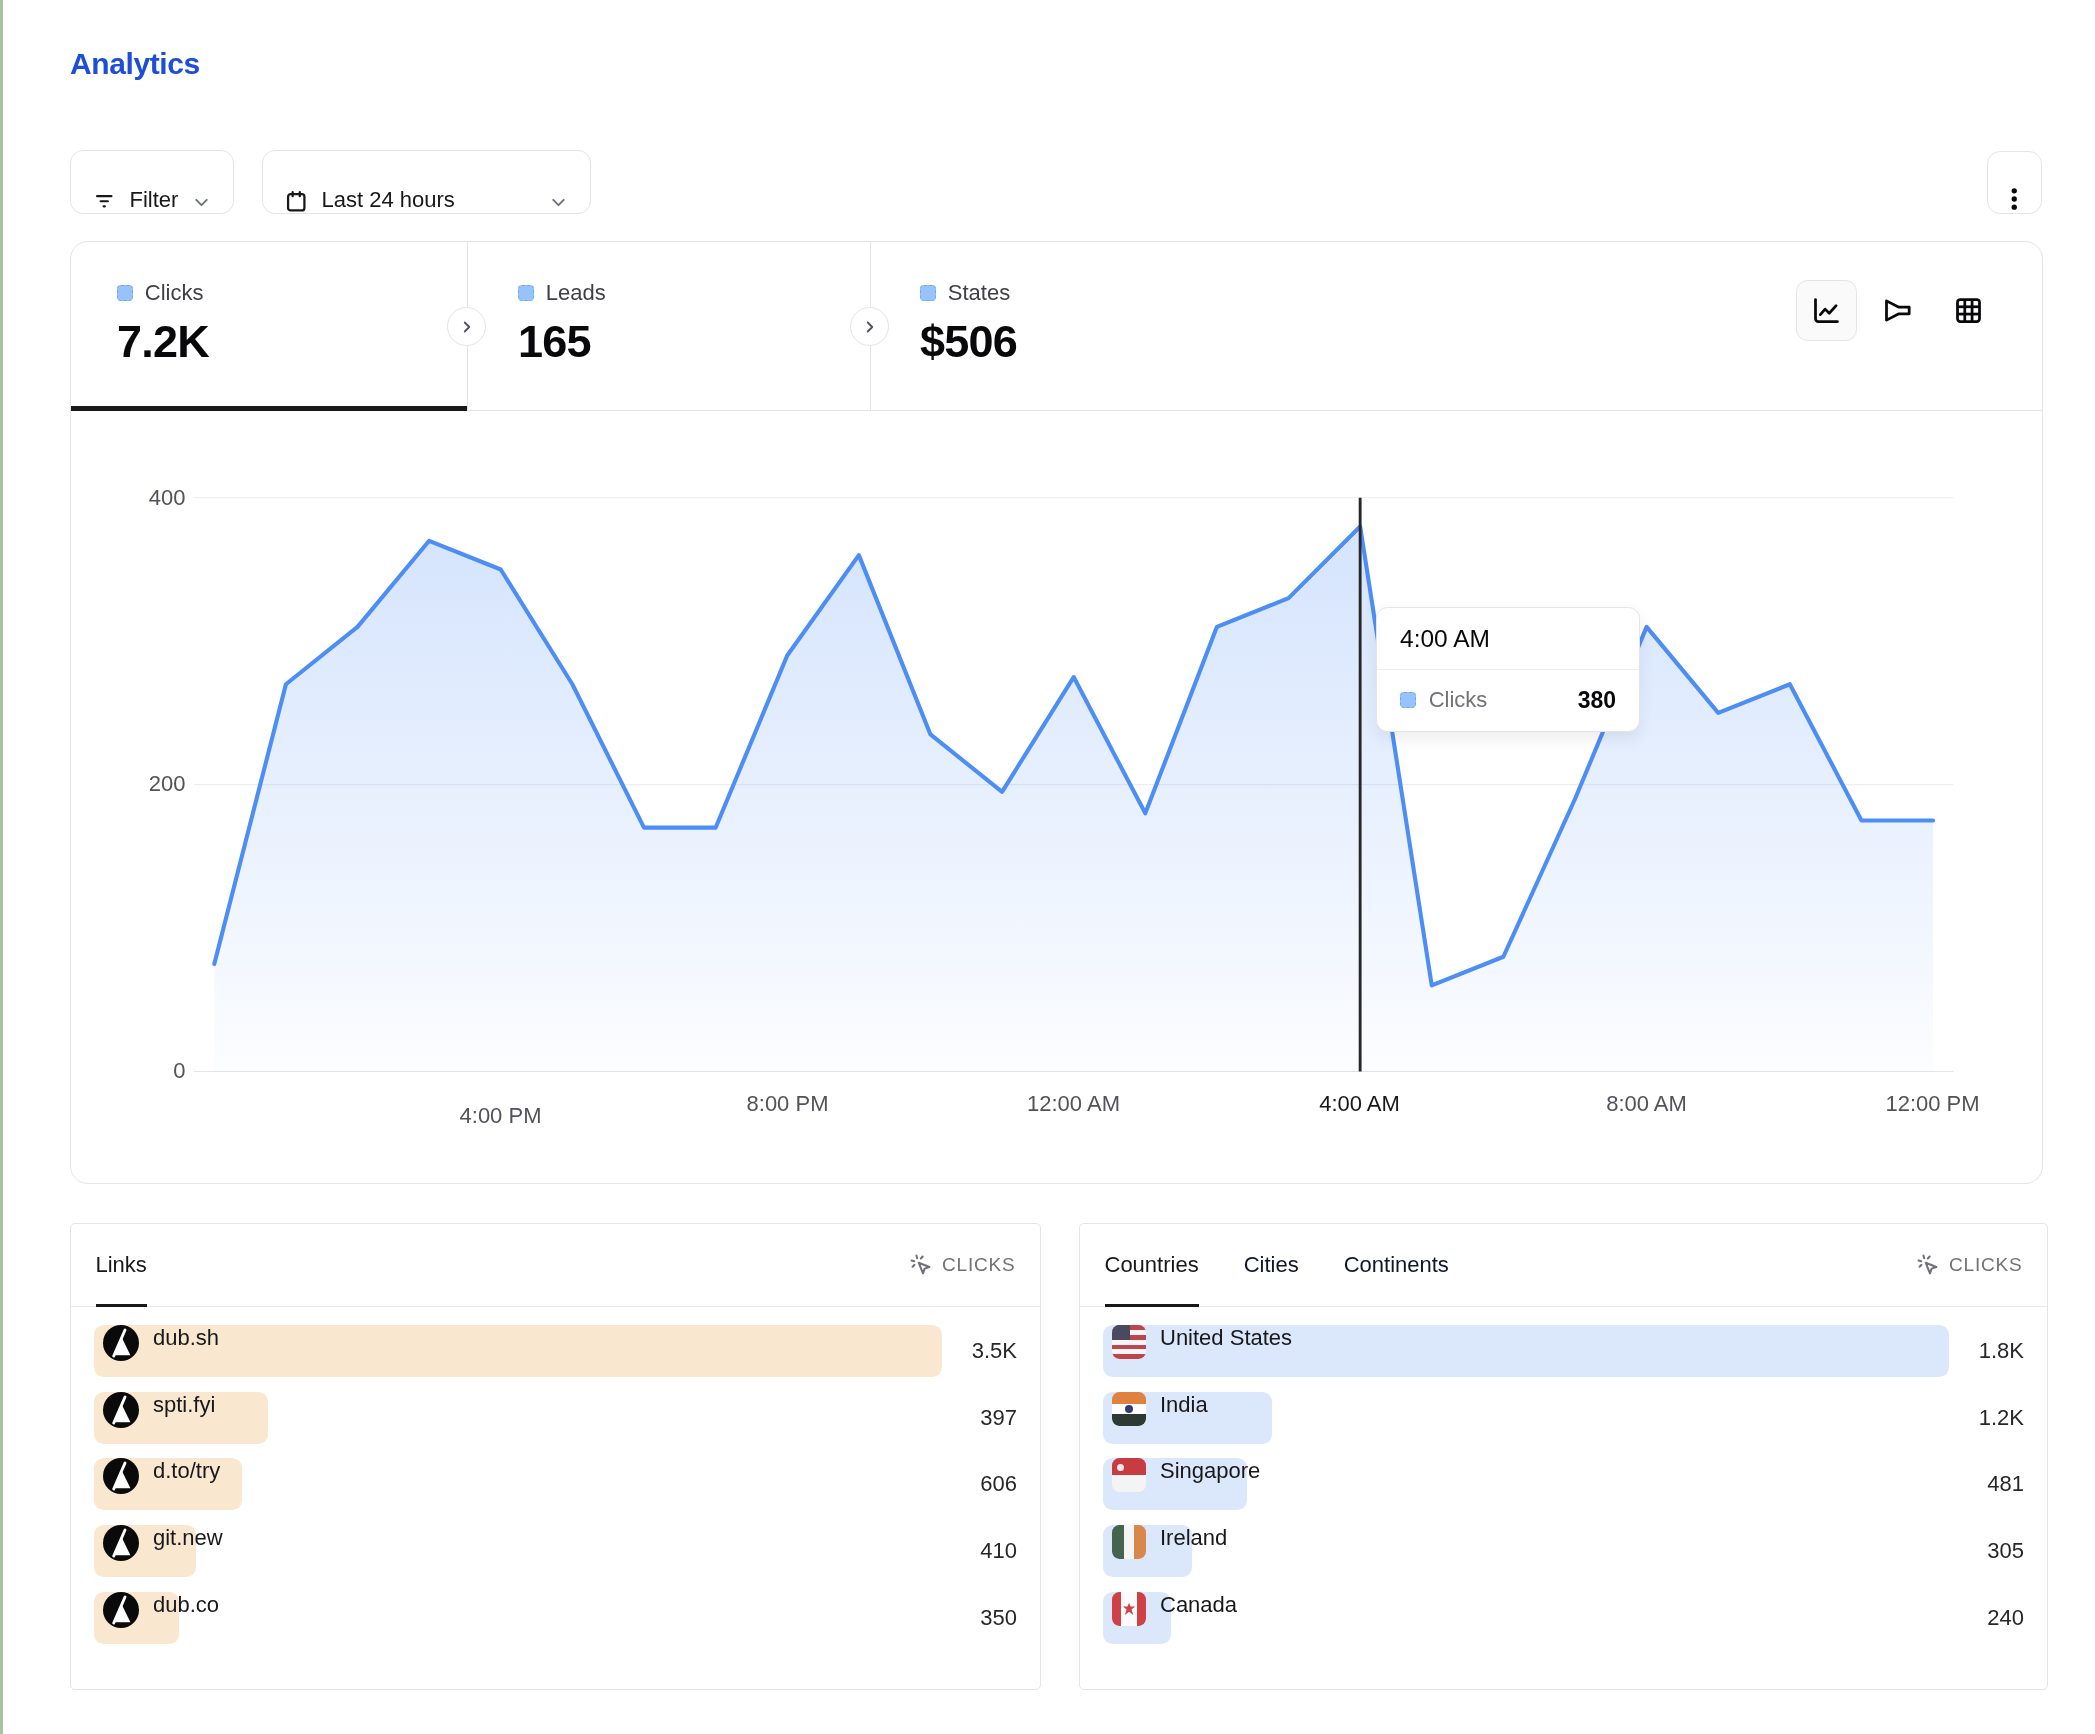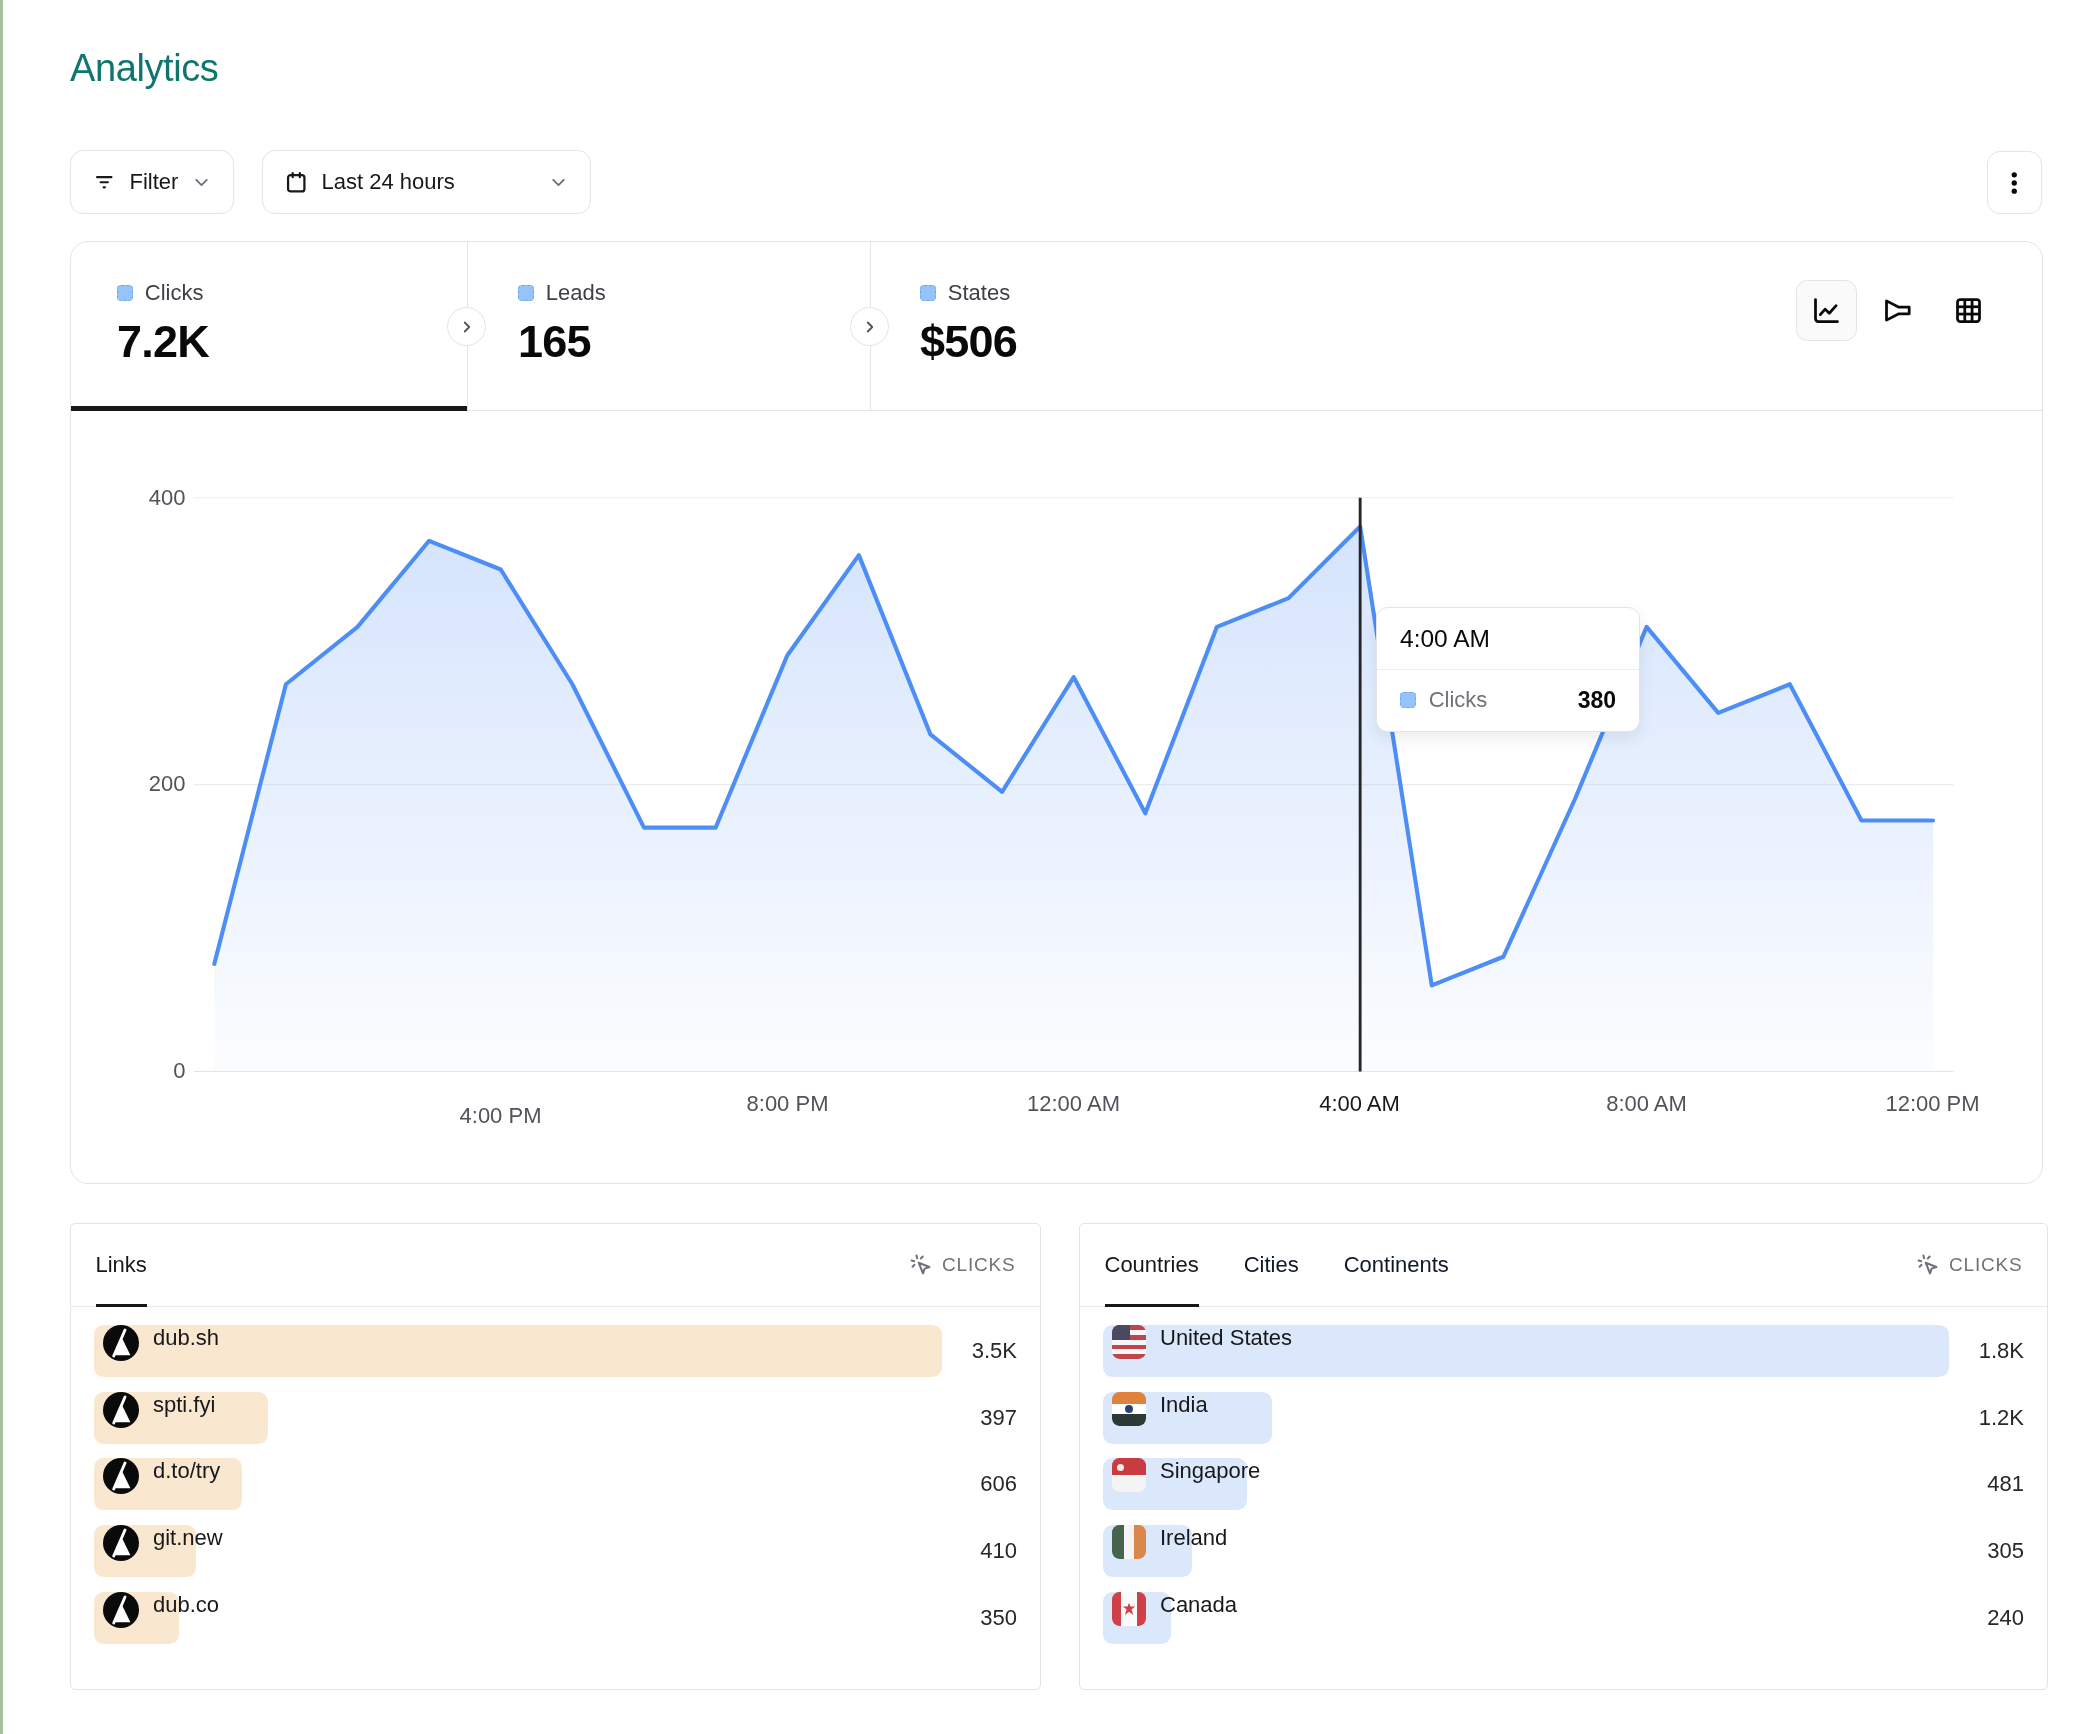--- a/index.html
+++ b/index.html
@@ -1,21 +1,21 @@
 <!DOCTYPE html>
 <html style="font-size:13px"><head>
 <meta charset="utf-8">
 <style>
   * { margin:0; padding:0; box-sizing:border-box; }
   html,body { width:2096px; height:1735px; background:#fff; font-family:"Liberation Sans",sans-serif; position:relative; overflow:hidden; }
   .edge-strip { position:absolute; left:0; top:0; width:2.5px; height:100%; background:#A6C29F; }
 
-  .page-title { position:absolute; left:70px; top:47px; font-size:38px; font-weight:400; color:#0f766e; letter-spacing:-0.4px; }
-
-  .btn { position:absolute; height:64px; background:#fff; border:1.2px solid #E4E4E7; border-radius:13px; display:flex; align-items:center; gap:13px; font-size:22px; color:#18181B; cursor:pointer; }
+  .page-title { position:absolute; left:70px; top:47px; font-size:30px; font-weight:700; color:#1d4ed8; letter-spacing:-0.4px; }
+
+  .btn { position:absolute; height:64px; background:#fff; border:1.2px solid #E4E4E7; border-radius:13px; display:flex; align-items:flex-end; gap:13px; font-size:22px; color:#18181B; cursor:pointer; }
   .btn svg { flex:none; }
   .filter-btn { left:70px; top:150px; padding:0 21px; }
   .date-btn { left:262px; top:150px; width:329px; padding:0 21px; }
   .date-btn .spacer { flex:1; }
   .kebab-btn { left:1987px; top:151px; width:55px; height:63px; justify-content:center; gap:0; }
 
   .main-card { position:absolute; left:70px; top:241px; width:1973px; height:943px; border:1.2px solid #E4E4E7; border-radius:18px; background:#fff; }
   .tabs-row { position:relative; height:169px; border-bottom:1.2px solid #E4E4E7; }
   .stat-tab { position:absolute; top:0; height:100%; padding:38px 0 0 46px; cursor:pointer; }
   .stat-tab.t1 { left:0; width:396px; }

